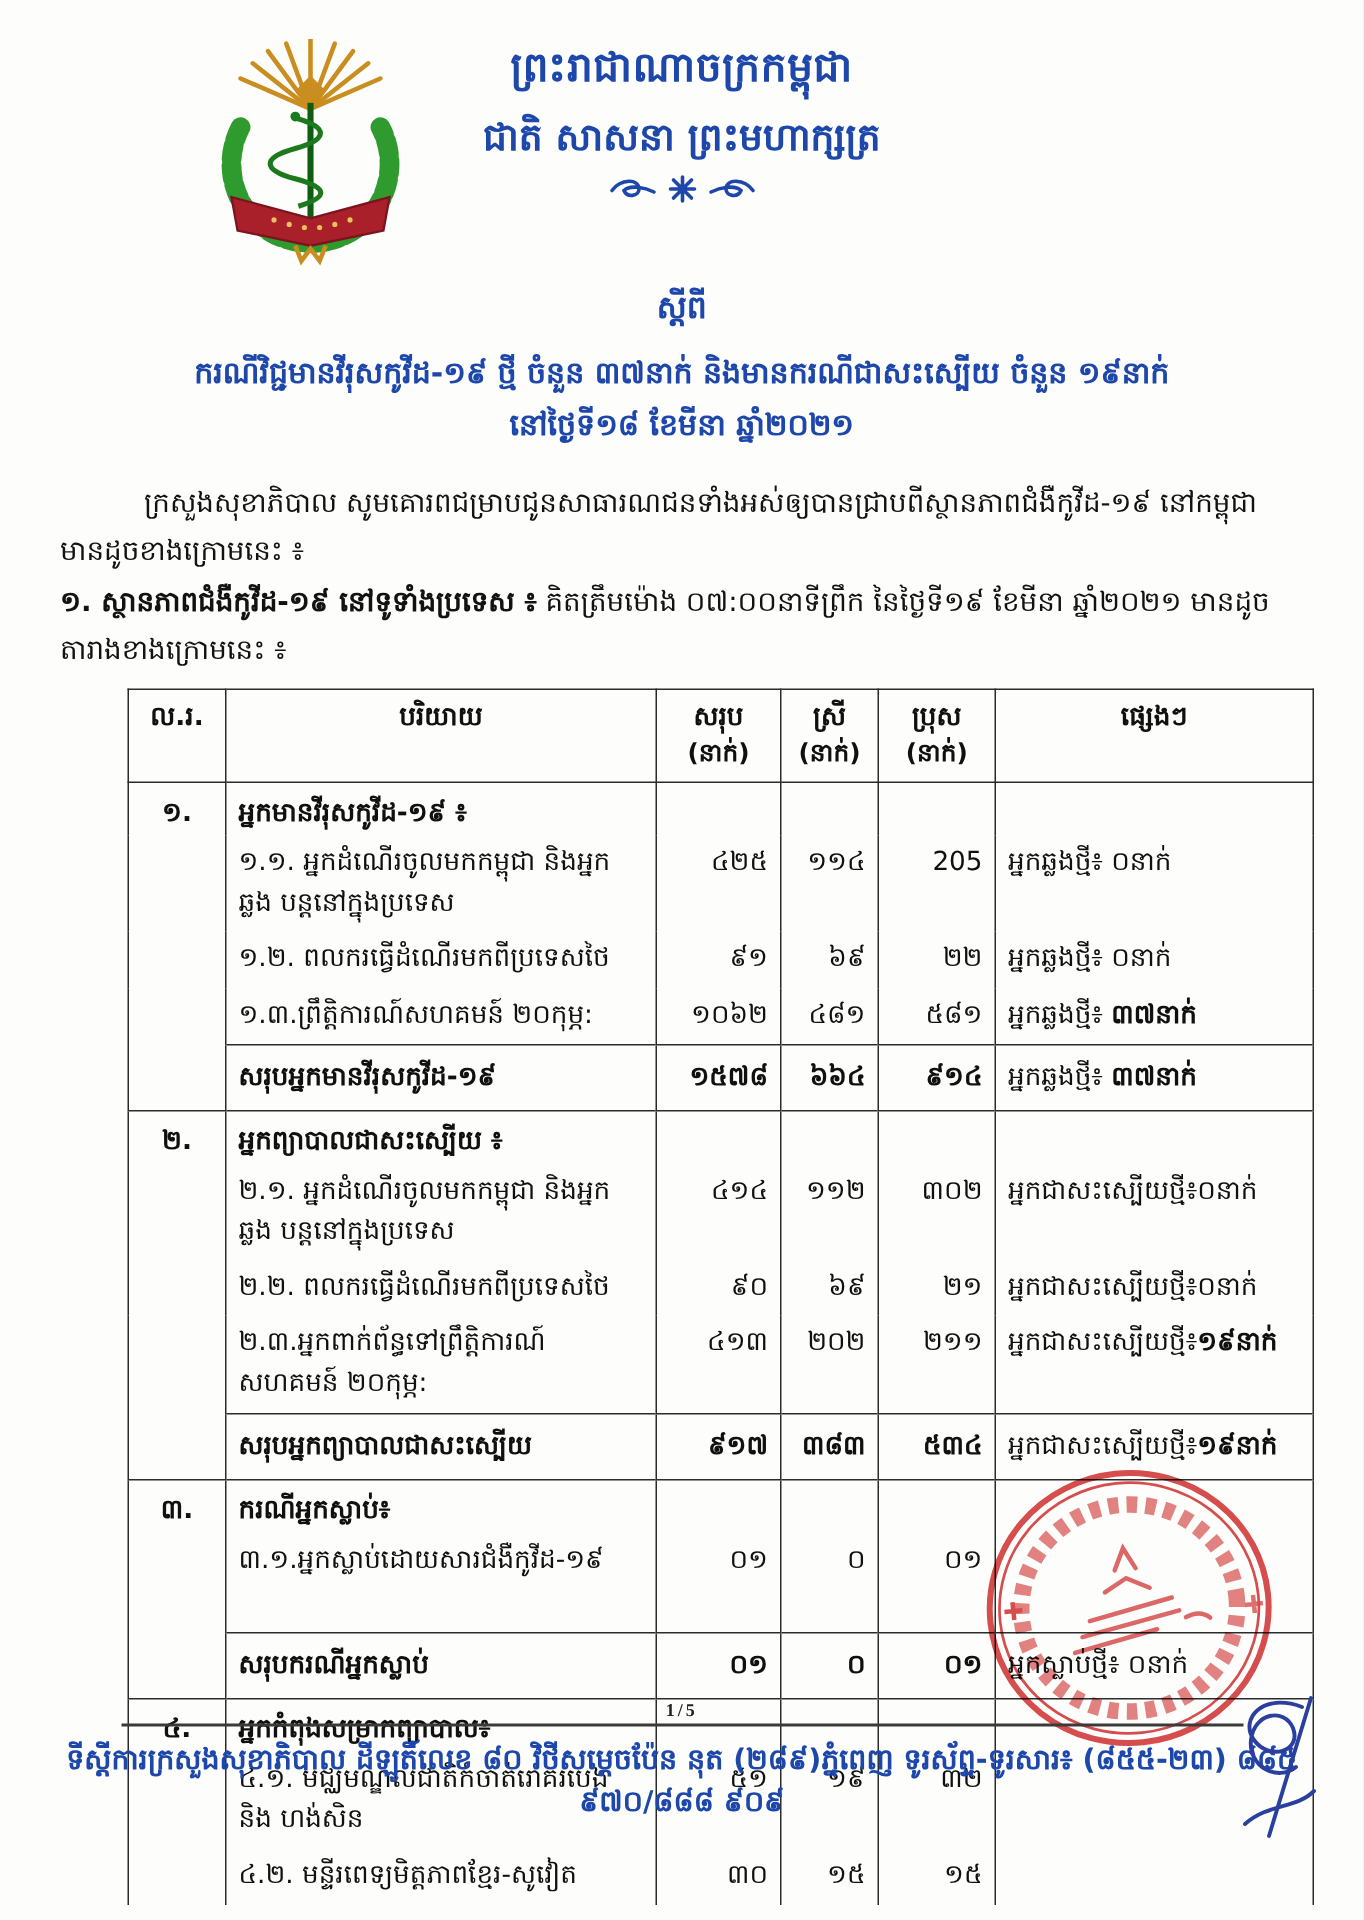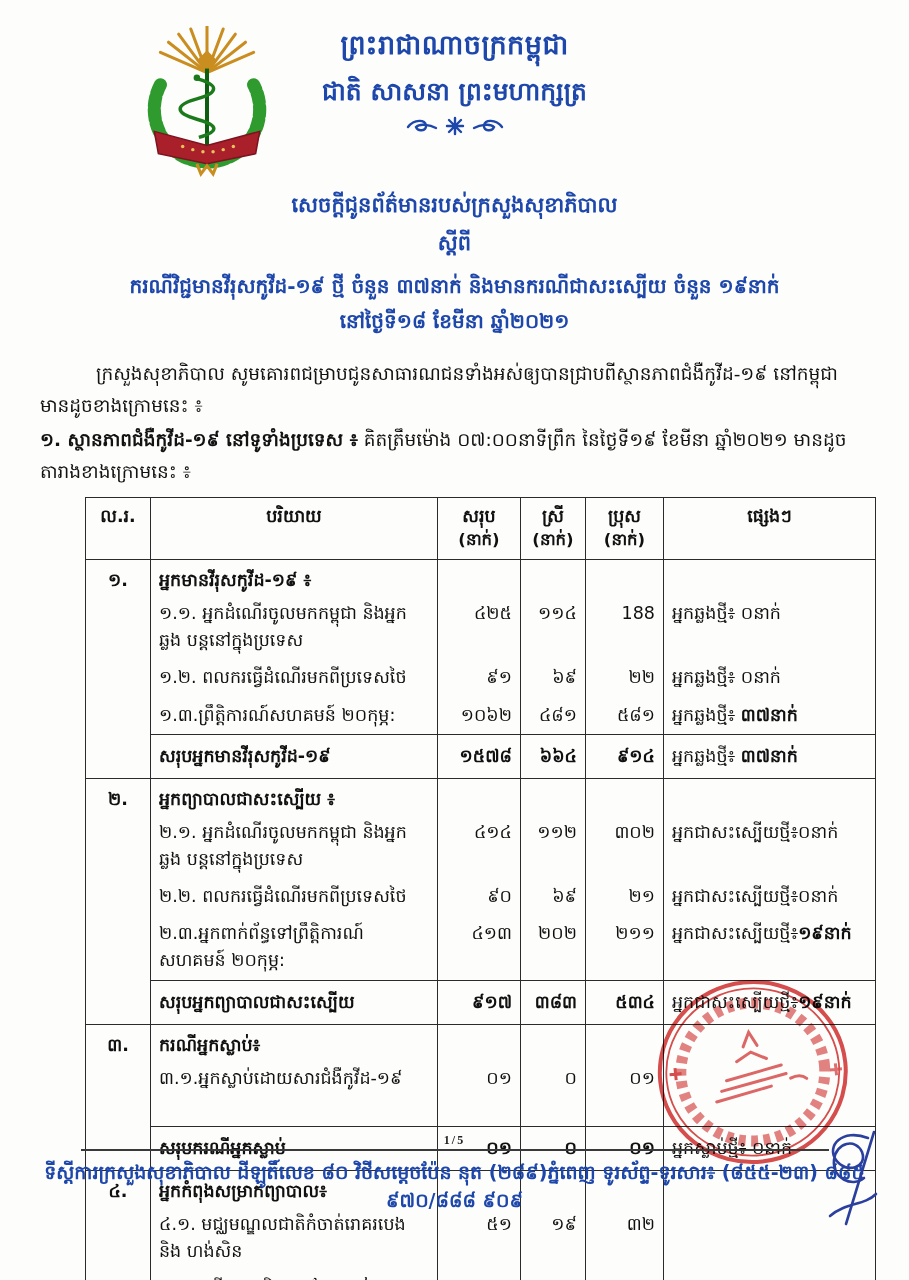--- a/index.html
+++ b/index.html
@@ -102,21 +102,20 @@
           <path d="M8 12 C14 4 26 4 26 11 C26 16 18 17 16 12 C20 8 30 10 36 13"></path>
           <path d="M102 12 C96 4 84 4 84 11 C84 16 92 17 94 12 C90 8 80 10 74 13"></path>
           <path d="M55 3 V19 M47 11 H63 M49 5 L61 17 M61 5 L49 17"></path>
         </g>
         <circle cx="55" cy="11" r="2.6" fill="#1d47ab"></circle>
       </svg>
     </div>
   </div>
 
   <div class="title-block">
-    <div class="t1">សេចក្តីជូនព័ត៌មានរបស់ក្រសួងសុខាភិបាល</div>
     <div class="t2">ស្តីពី</div>
     <div class="t3">ករណីវិជ្ជមានវីរុសកូវីដ-១៩ ថ្មី ចំនួន ៣៧នាក់ និងមានករណីជាសះស្បើយ ចំនួន ១៩នាក់</div>
     <div class="t4">នៅថ្ងៃទី១៨ ខែមីនា ឆ្នាំ២០២១</div>
   </div>
 
   <p class="intro">ក្រសួងសុខាភិបាល សូមគោរពជម្រាបជូនសាធារណជនទាំងអស់ឲ្យបានជ្រាបពីស្ថានភាពជំងឺកូវីដ-១៩ នៅកម្ពុជា មានដូចខាងក្រោមនេះ ៖</p>
 
   <p class="sec1"><span class="b">១. ស្ថានភាពជំងឺកូវីដ-១៩ នៅទូទាំងប្រទេស ៖</span><span> គិតត្រឹមម៉ោង ០៧:០០នាទីព្រឹក នៃថ្ងៃទី១៩ ខែមីនា ឆ្នាំ២០២១ មានដូចតារាងខាងក្រោមនេះ ៖</span></p>
 
   <table class="report">
@@ -160,21 +159,21 @@
           <td class="col-val"></td>
           <td class="col-val"></td>
           <td class="col-val"></td>
           <td class="col-note"></td>
         </tr>
         <tr class="item">
           <td class="col-no"></td>
           <td class="col-desc">១.១. អ្នកដំណើរចូលមកកម្ពុជា និងអ្នកឆ្លង បន្តនៅក្នុងប្រទេស</td>
           <td class="col-val">៤២៥</td>
           <td class="col-val">១១៤</td>
-          <td class="col-val">188</td>
+          <td class="col-val">205</td>
           <td class="col-note"><span>អ្នកឆ្លងថ្មី៖ ០នាក់</span></td>
         </tr>
         <tr class="item">
           <td class="col-no"></td>
           <td class="col-desc">១.២. ពលករធ្វើដំណើរមកពីប្រទេសថៃ</td>
           <td class="col-val">៩១</td>
           <td class="col-val">៦៩</td>
           <td class="col-val">២២</td>
           <td class="col-note"><span>អ្នកឆ្លងថ្មី៖ ០នាក់</span></td>
         </tr>

